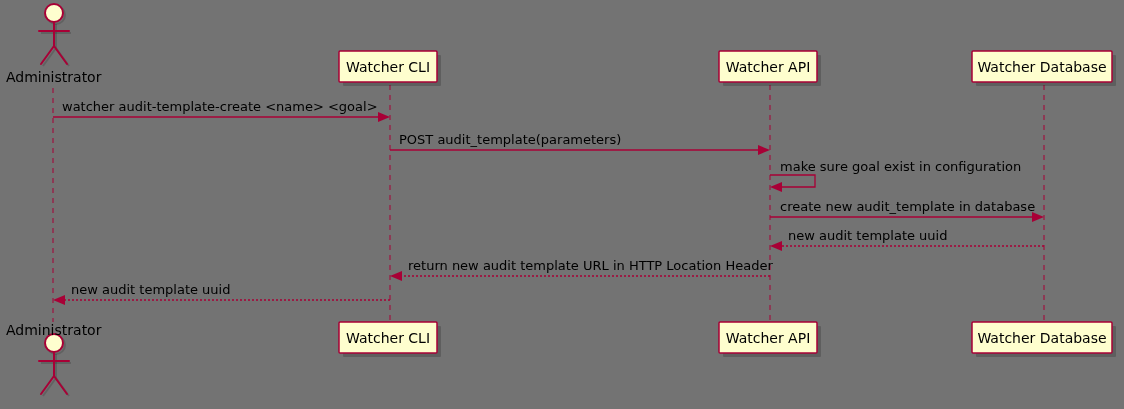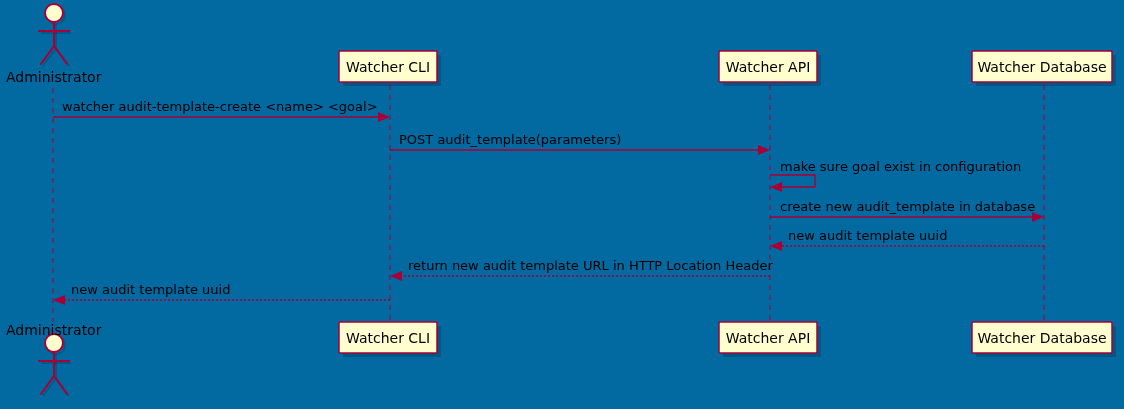--- a/index.html
+++ b/index.html
@@ -7,21 +7,21 @@
     padding: 0;
     background: #FFFFFF;
   }
   body {
     font-family: "DejaVu Sans", sans-serif;
   }
   #diagram-root {
     position: relative;
     width: 1124px;
     height: 409px;
-    background: #0369a1;
+    background: #737373;
     overflow: hidden;
   }
   #seq-svg {
     position: absolute;
     left: 0;
     top: 0;
     width: 1124px;
     height: 409px;
   }
   .msg-label {

